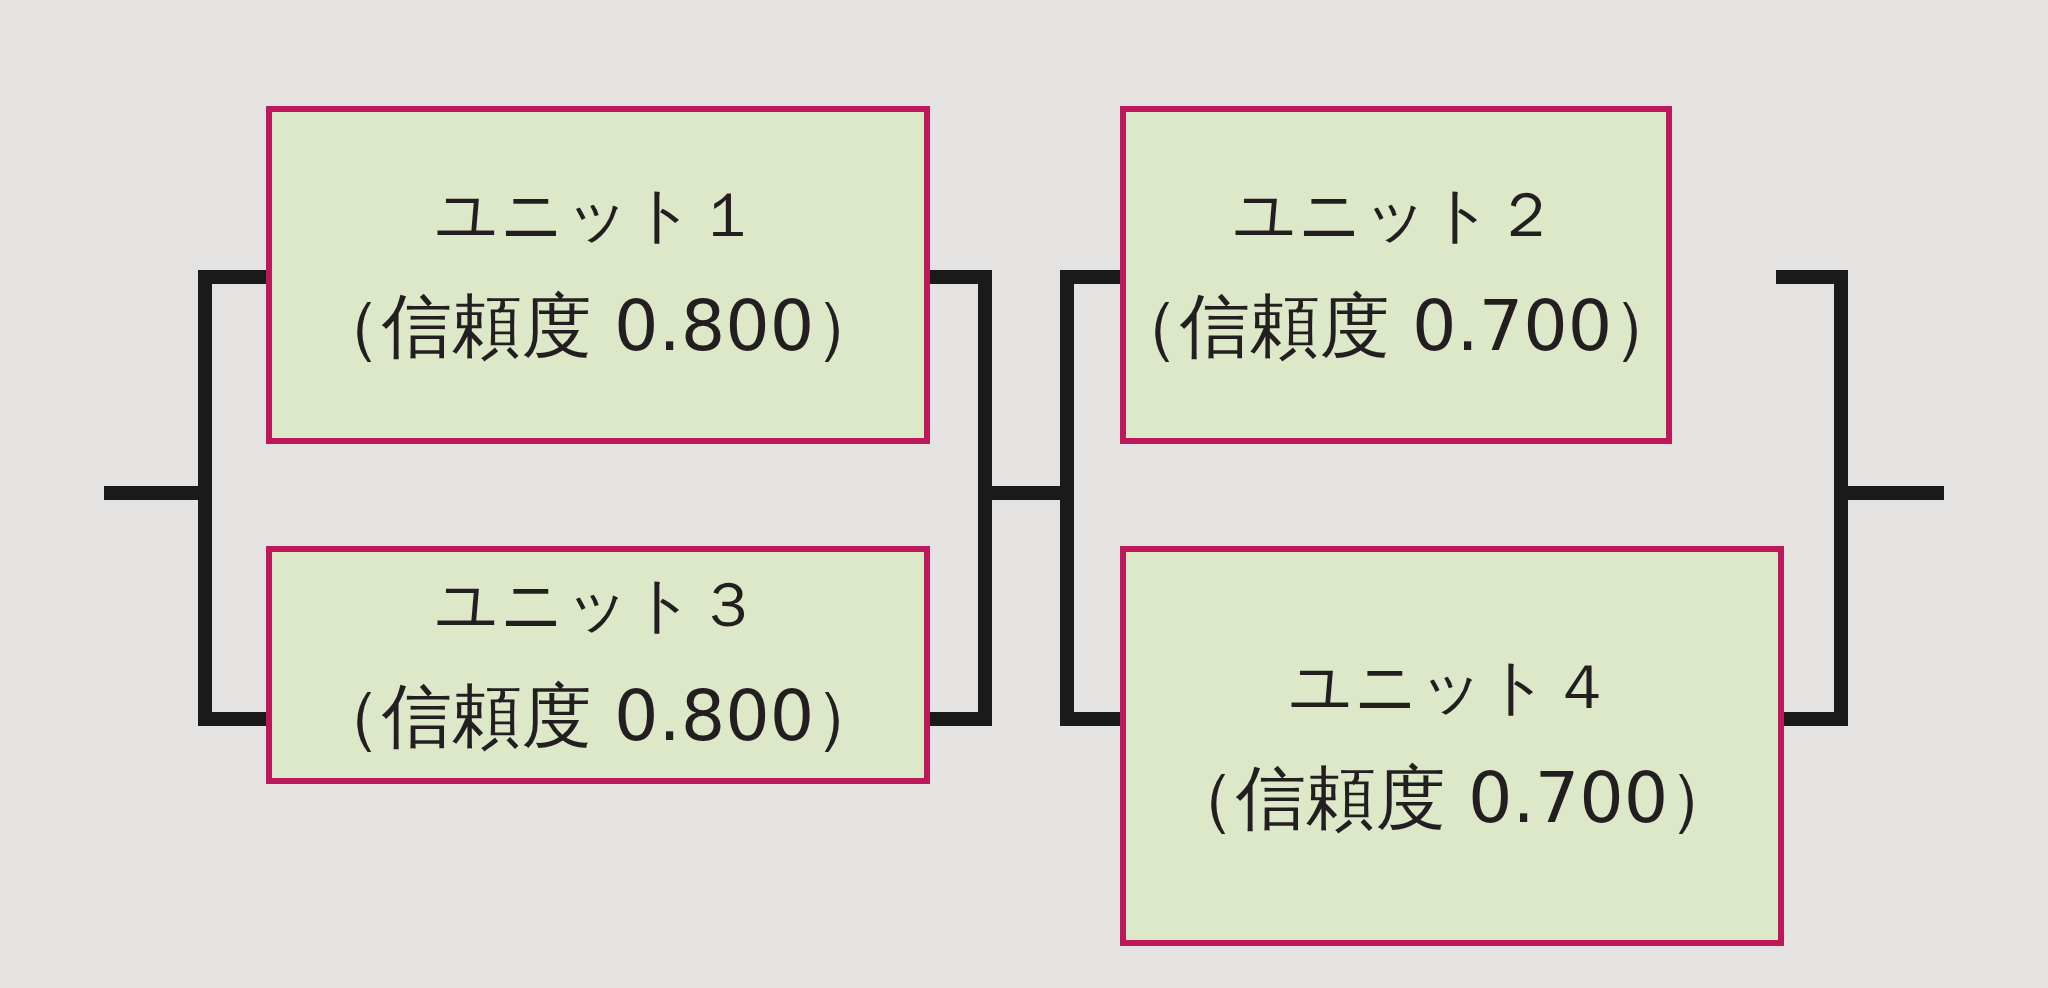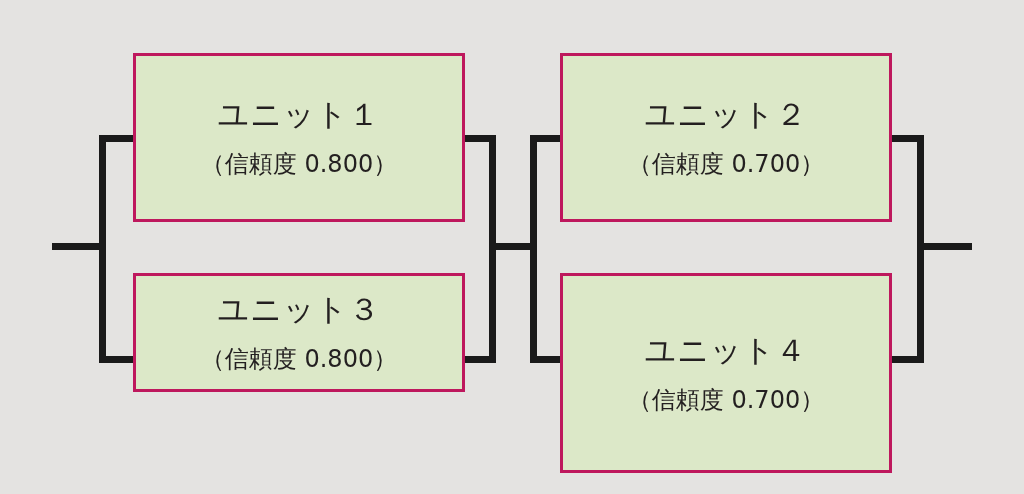--- a/index.html
+++ b/index.html
@@ -34,21 +34,21 @@
     color: #231f20;
   }
   .block-title {
     font-size: 31px;
     line-height: 1.1;
     letter-spacing: 1px;
     white-space: nowrap;
     margin-bottom: 20px;
   }
   .block-rel {
-    font-size: 24px;
+    font-size: 35px;
     line-height: 1.1;
     letter-spacing: 0px;
     white-space: nowrap;
   }
 </style>
 </head>
 <body>
 
 <div id="canvas">
 
@@ -70,21 +70,21 @@
   <div class="wire" style="left:917px; top:135px; width:7px; height:228px;"></div>
   <div class="wire" style="left:888px; top:135px; width:36px; height:7px;"></div>
   <div class="wire" style="left:888px; top:356px; width:36px; height:7px;"></div>
   <div class="wire" style="left:917px; top:243px; width:55px; height:7px;"></div>
 
   <div class="block" style="left:133px; top:53px; width:332px; height:169px;">
     <div class="block-title">ユニット１</div>
     <div class="block-rel">（信頼度 0.800）</div>
   </div>
 
-  <div class="block" style="left:560px; top:53px; width:332px; height:169px;">
+  <div class="block" style="left:560px; top:53px; width:276px; height:169px;">
     <div class="block-title">ユニット２</div>
     <div class="block-rel">（信頼度 0.700）</div>
   </div>
 
   <div class="block" style="left:133px; top:273px; width:332px; height:119px;">
     <div class="block-title">ユニット３</div>
     <div class="block-rel">（信頼度 0.800）</div>
   </div>
 
   <div class="block" style="left:560px; top:273px; width:332px; height:200px;">

